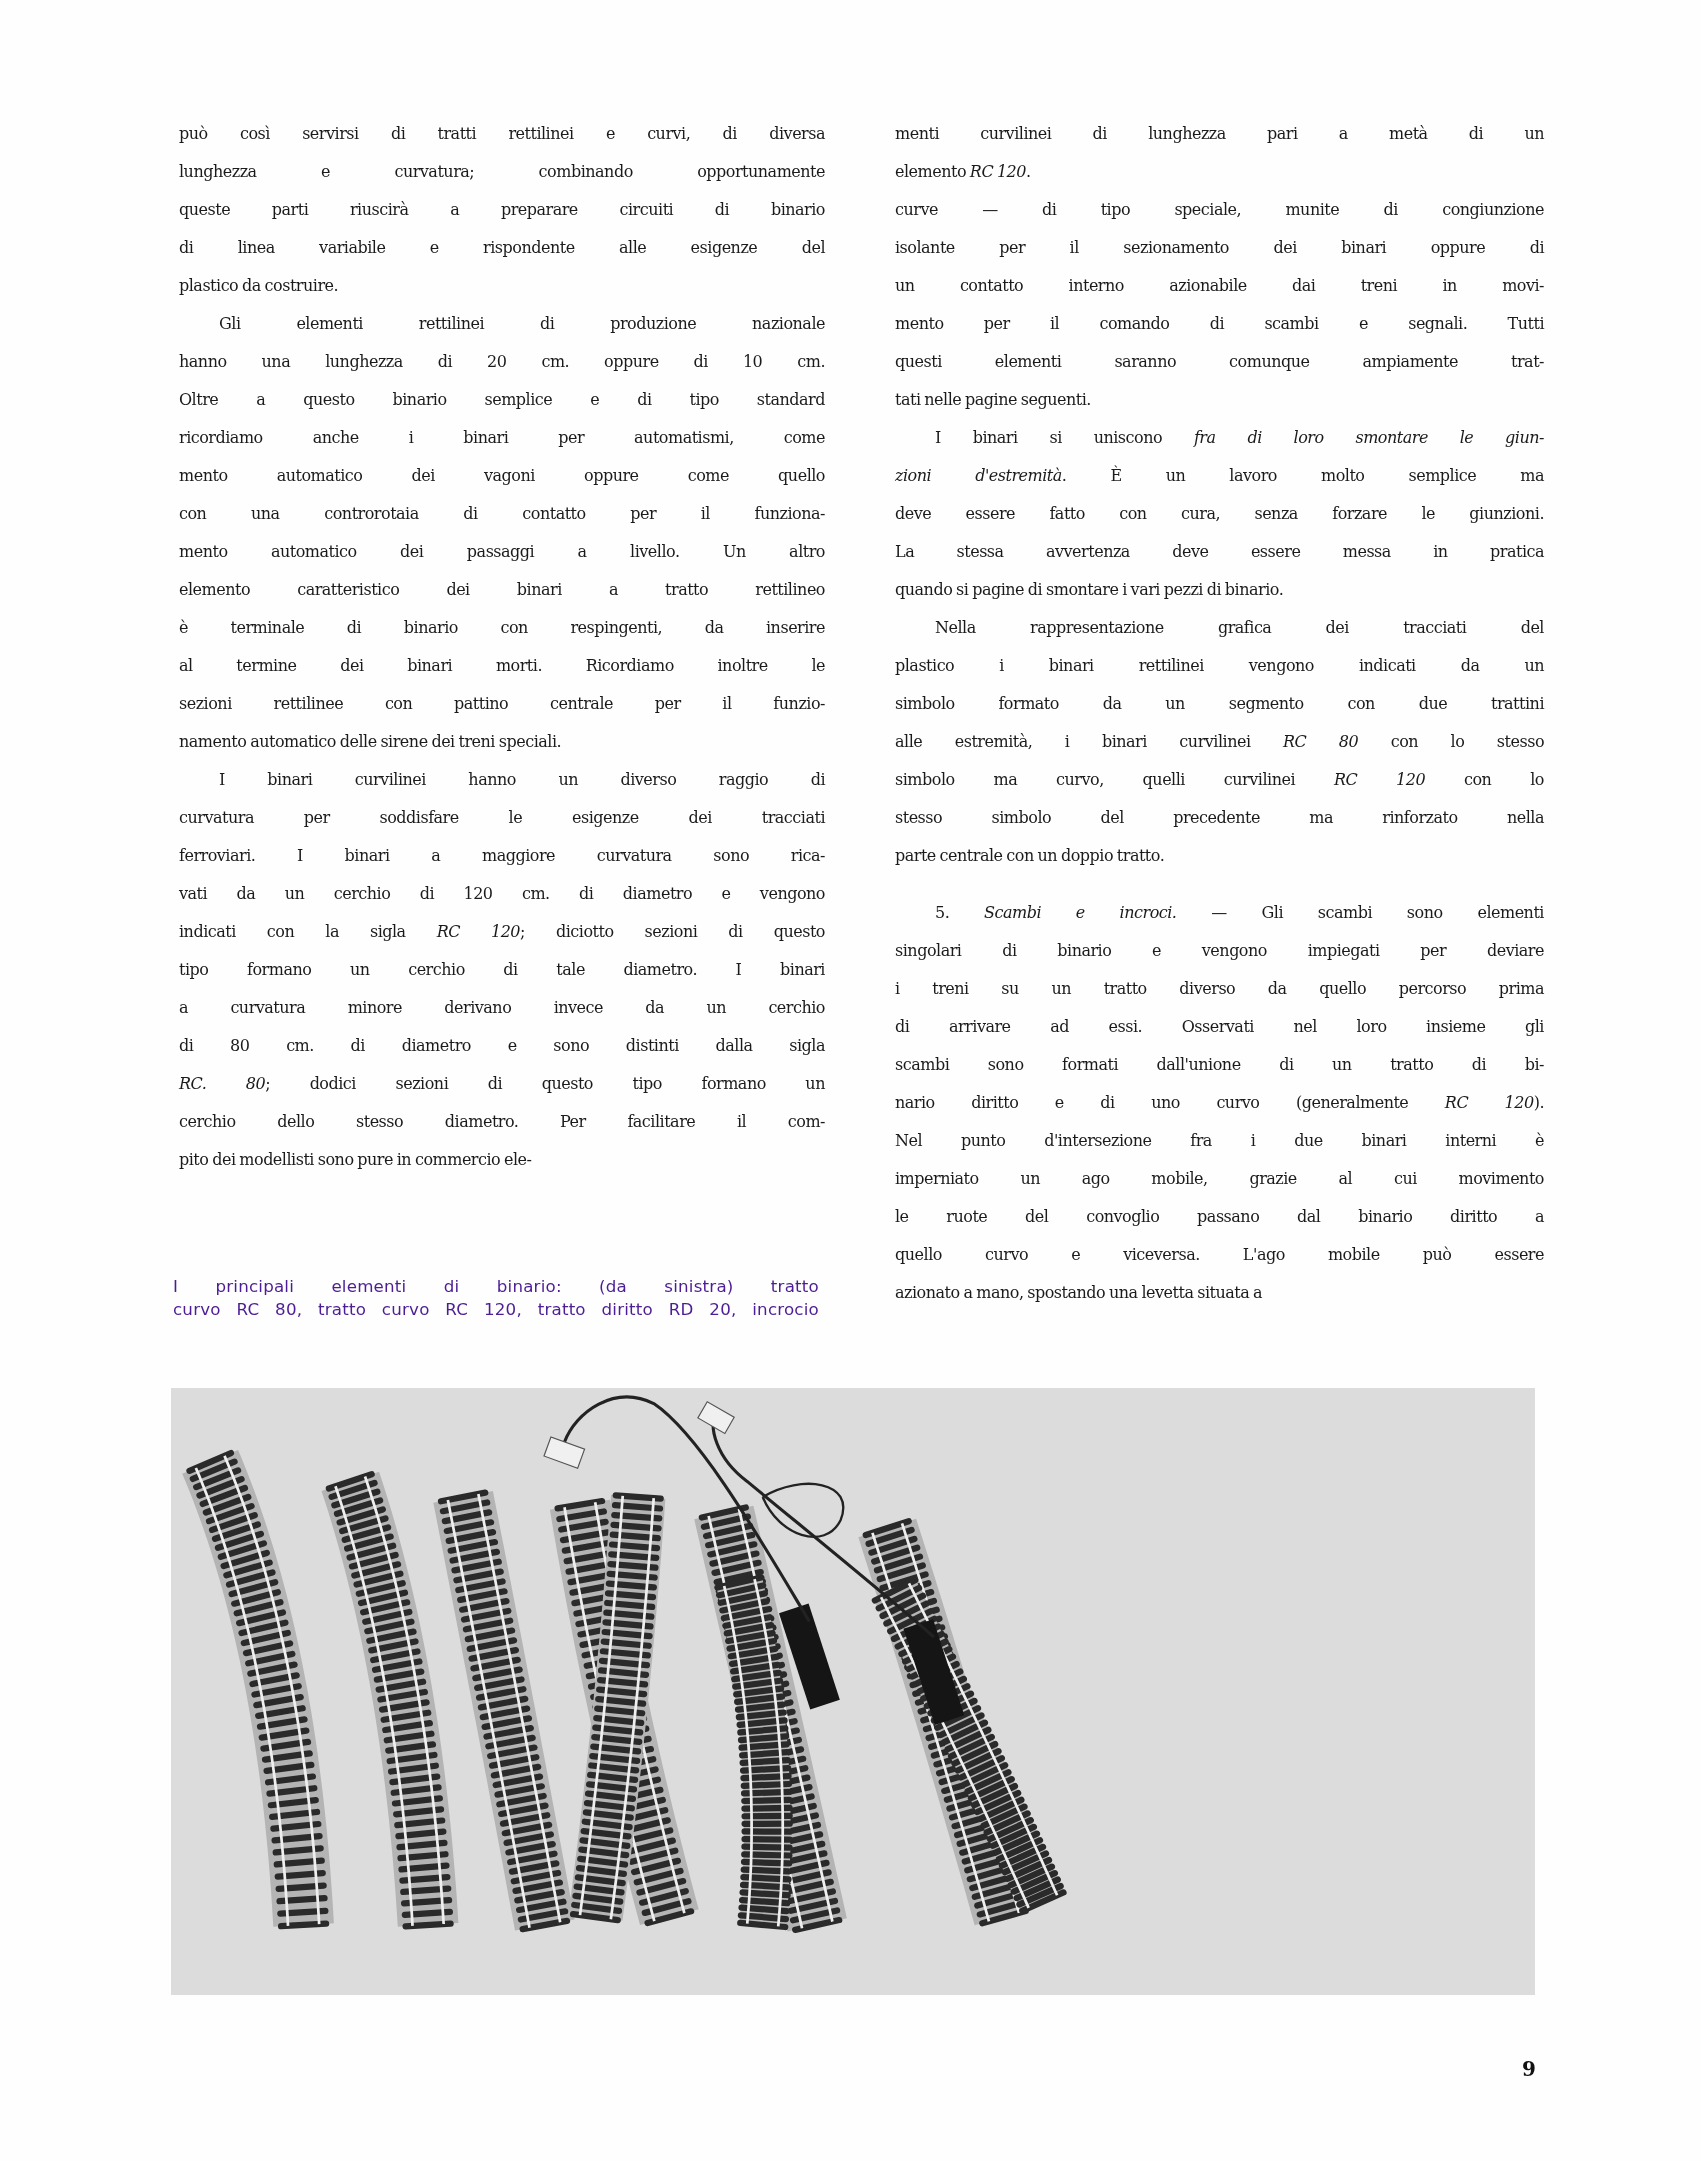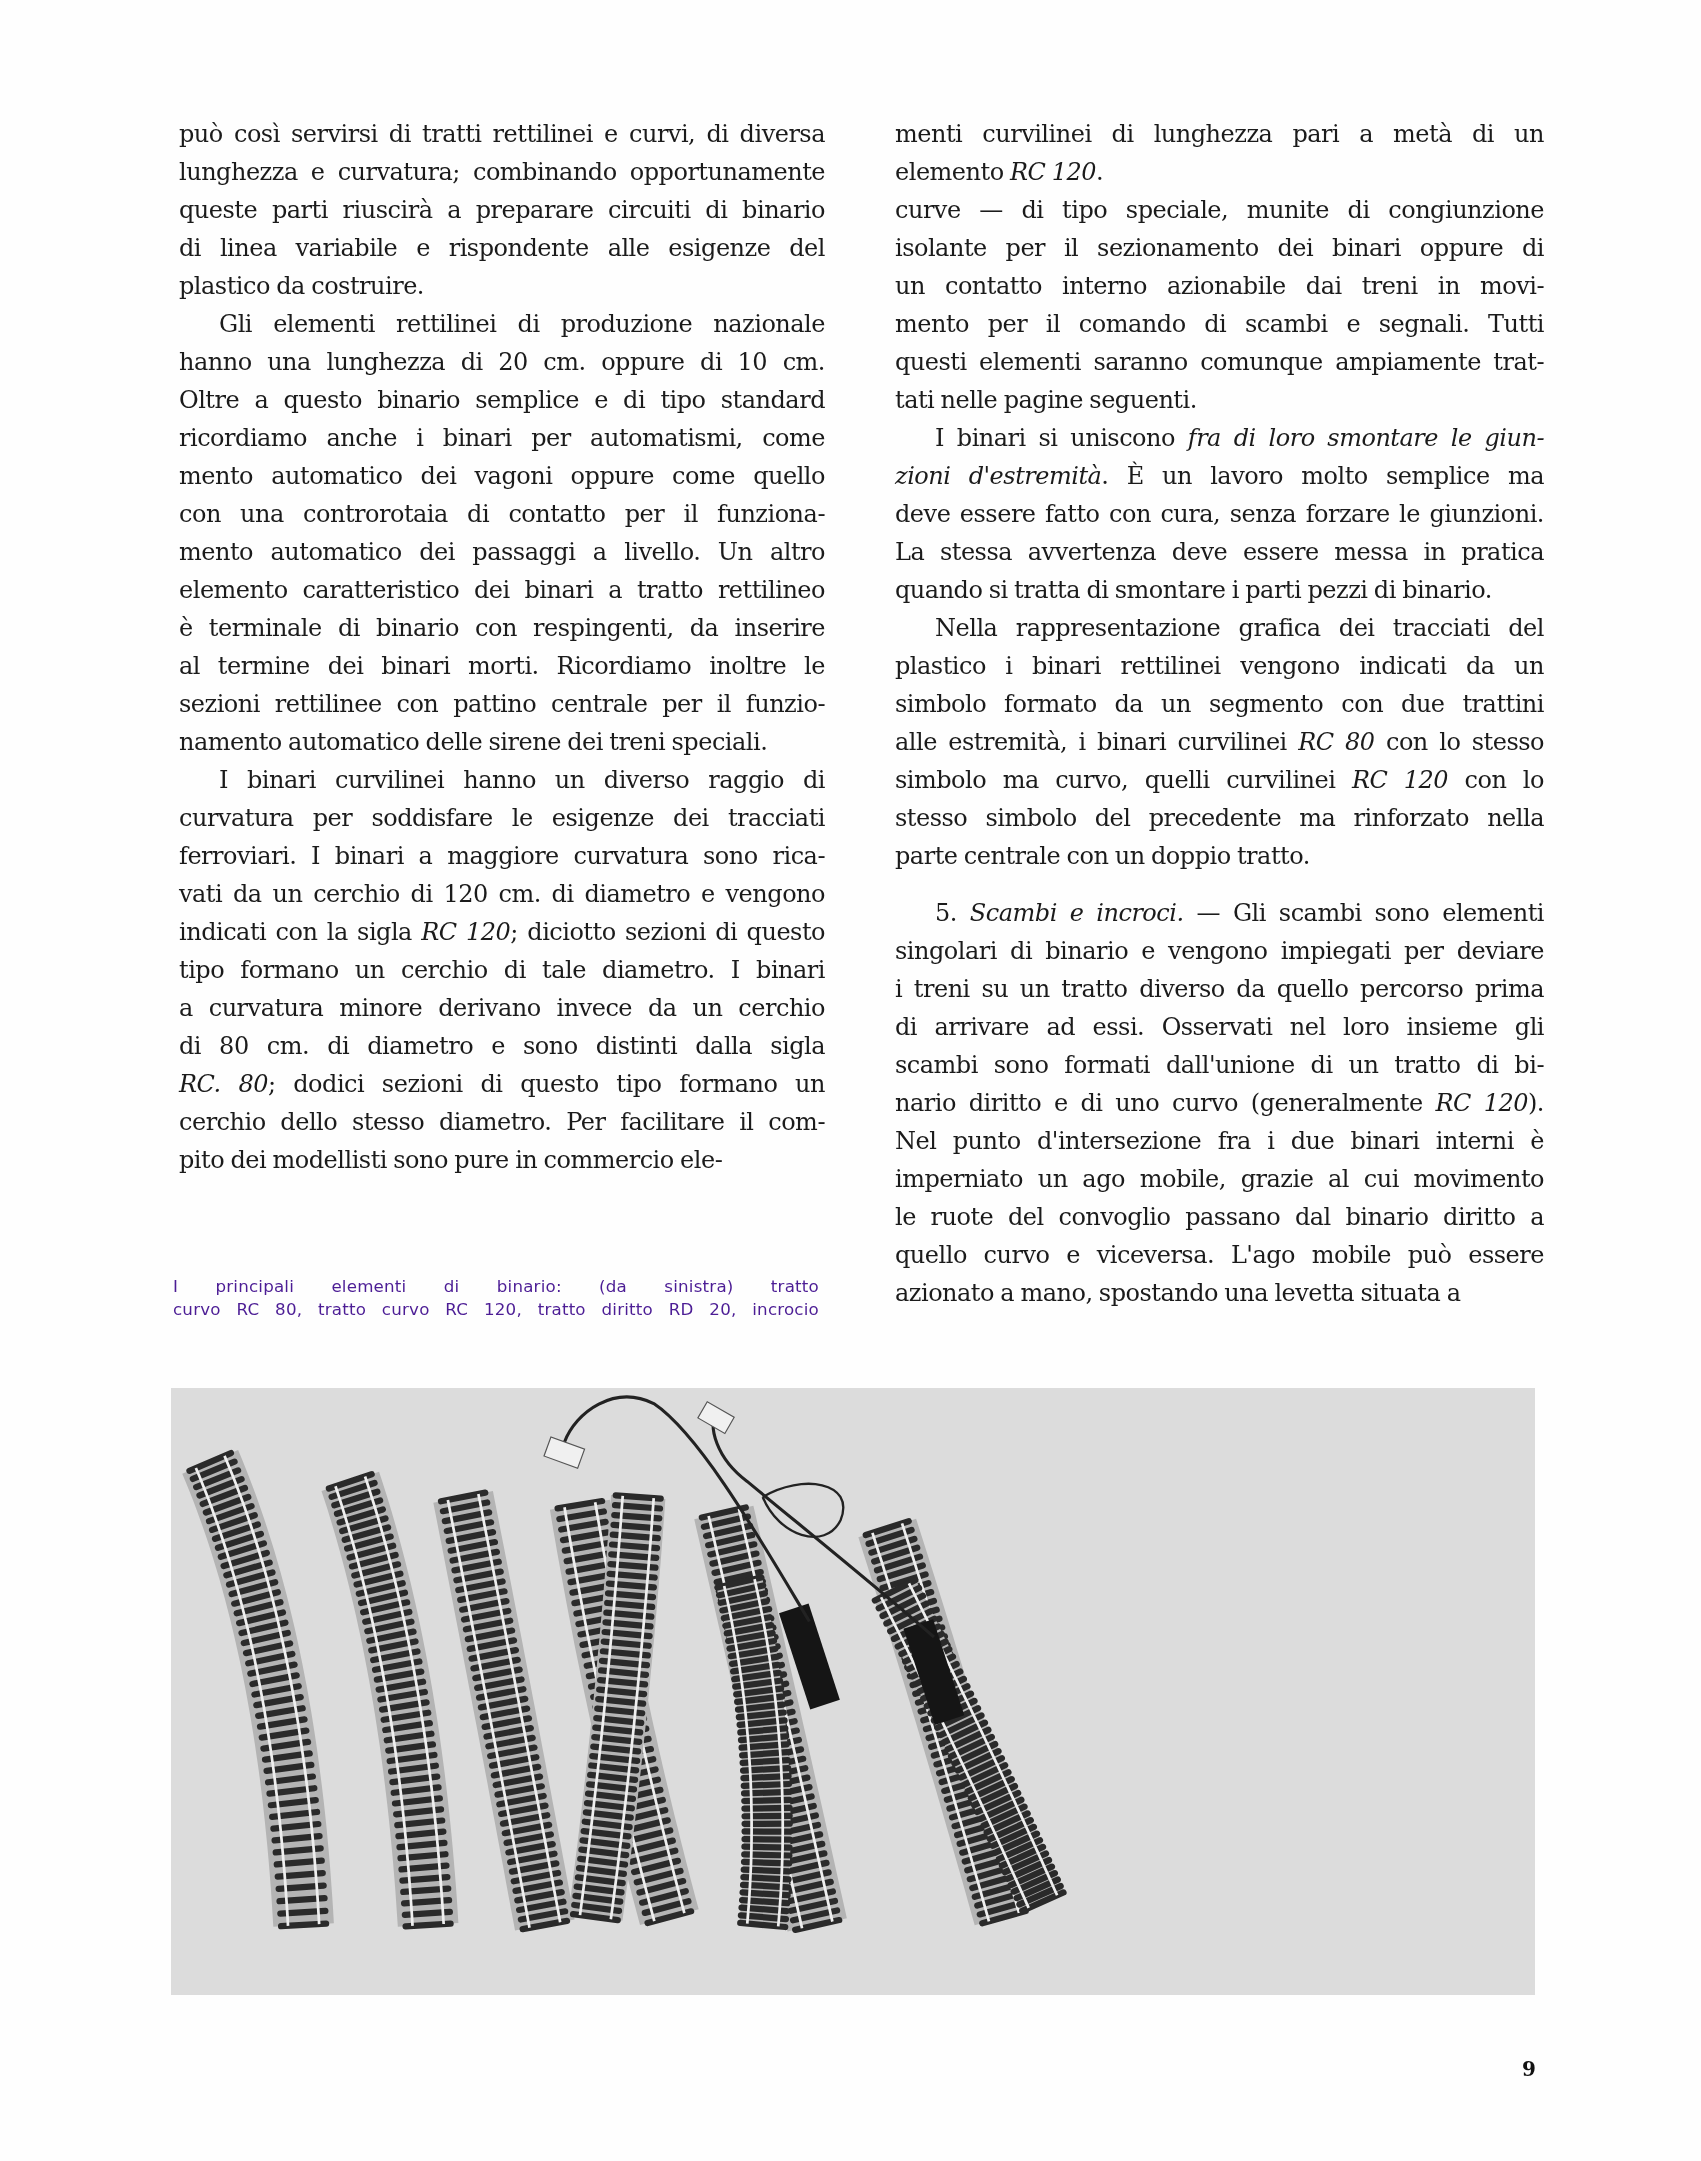--- a/index.html
+++ b/index.html
@@ -1,21 +1,21 @@
 <!DOCTYPE html>
 <html style="font-size:12.5px"><head>
 <meta charset="utf-8">
 <style>
   html, body { margin: 0; padding: 0; background: #ffffff; }
   body { width: 1701px; height: 2161px; position: relative; overflow: hidden; }
   .page { position: absolute; left: 0; top: 0; width: 1701px; height: 2161px; background: #fefefe; }
   .col {
     position: absolute;
     font-family: "DejaVu Serif", "Liberation Serif", serif;
-    font-size: 24px;
+    font-size: 16px;
     line-height: 38px;
     color: #1b1b1b;
   }
   .col-left { left: 179px; top: 115px; width: 646px; }
   .col-right { left: 895px; top: 115px; width: 649px; }
   .para { margin: 0; }
   .line {
     display: block;
     text-align: justify;
     text-align-last: justify;
@@ -108,21 +108,21 @@
         <span class="line"><span>un contatto interno azionabile dai treni in movi-</span></span>
         <span class="line"><span>mento per il comando di scambi e segnali. Tutti</span></span>
         <span class="line"><span>questi elementi saranno comunque ampiamente trat-</span></span>
         <span class="line last"><span>tati nelle pagine seguenti.</span></span>
       </div>
       <div class="para">
         <span class="line indent"><span>I binari si uniscono </span><span class="it">fra di loro smontare le giun-</span></span>
         <span class="line"><span class="it">zioni d'estremità</span><span>. È un lavoro molto semplice ma</span></span>
         <span class="line"><span>deve essere fatto con cura, senza forzare le giunzioni.</span></span>
         <span class="line"><span>La stessa avvertenza deve essere messa in pratica</span></span>
-        <span class="line last"><span>quando si tratta di smontare i parti pezzi di binario.</span></span>
+        <span class="line last"><span>quando si pagine di smontare i vari pezzi di binario.</span></span>
       </div>
       <div class="para">
         <span class="line indent"><span>Nella rappresentazione grafica dei tracciati del</span></span>
         <span class="line"><span>plastico i binari rettilinei vengono indicati da un</span></span>
         <span class="line"><span>simbolo formato da un segmento con due trattini</span></span>
         <span class="line"><span>alle estremità, i binari curvilinei </span><span class="it">RC 80</span><span> con lo stesso</span></span>
         <span class="line"><span>simbolo ma curvo, quelli curvilinei </span><span class="it">RC 120</span><span> con lo</span></span>
         <span class="line"><span>stesso simbolo del precedente ma rinforzato nella</span></span>
         <span class="line last"><span>parte centrale con un doppio tratto.</span></span>
       </div>

